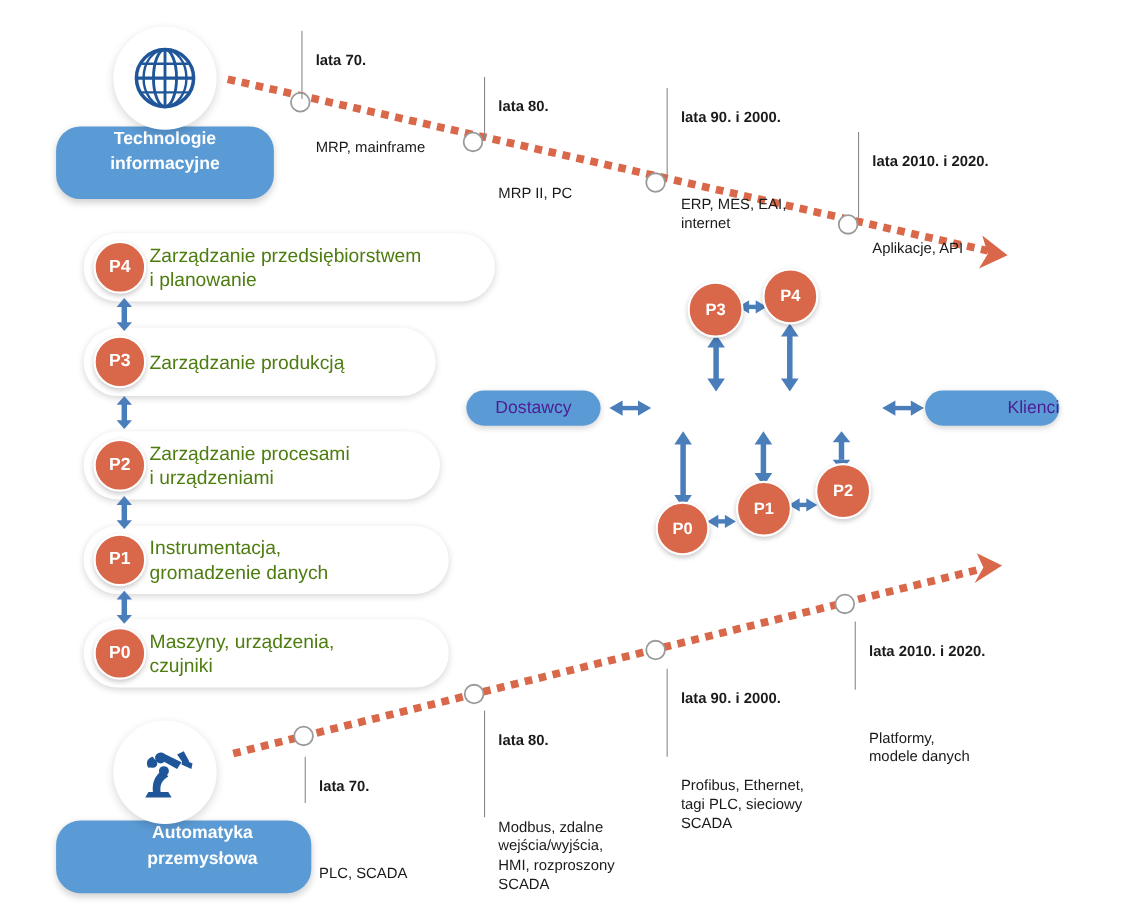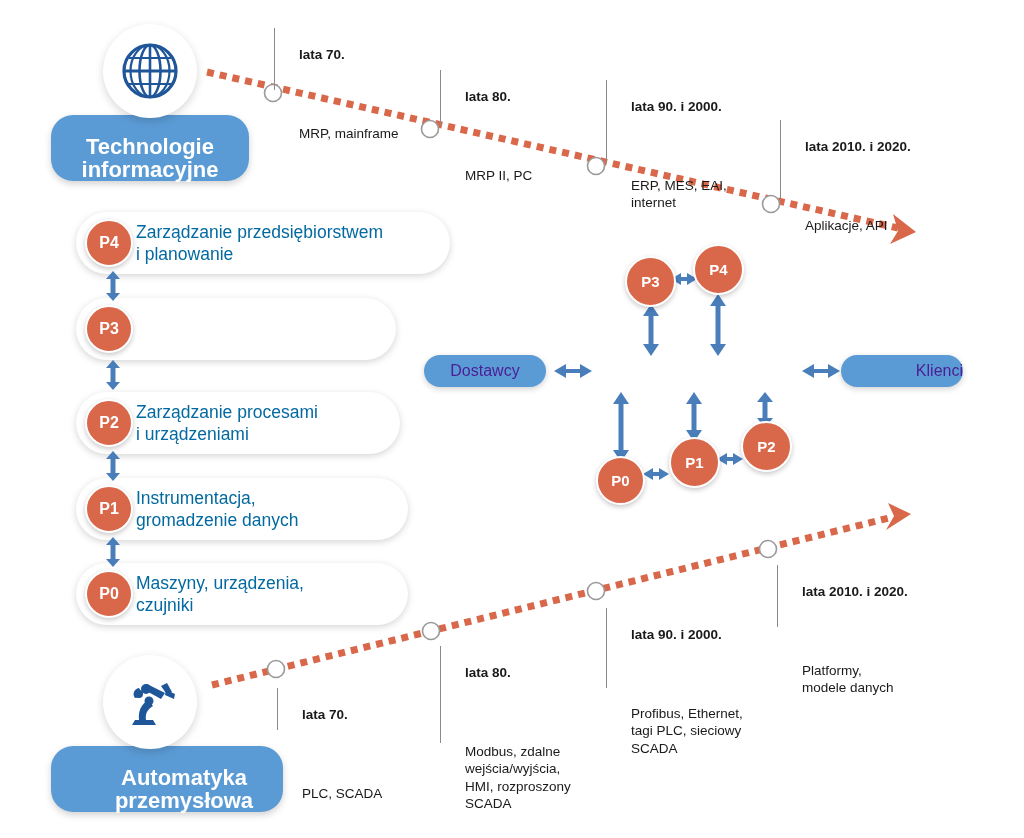--- a/index.html
+++ b/index.html
@@ -31,44 +31,44 @@
     justify-content: center;
     z-index: 6;
   }
 
   
   .title-pill {
     background: #5b9bd5;
     border-radius: 22px;
     color: #ffffff;
     font-weight: bold;
-    font-size: 22px;
+    font-size: 16px;
     line-height: 23px;
     text-align: center;
     display: flex;
-    align-items: flex-end;
+    align-items: flex-start;
     justify-content: center;
     box-shadow: 0 3px 7px rgba(0,0,0,0.18);
     z-index: 5;
   }
 
   
   .stack-row {
     position: absolute;
     left: 76px;
     height: 62px;
     background: #ffffff;
     border-radius: 31px;
     box-shadow: 0 2px 7px rgba(0,0,0,0.17);
     display: flex;
     align-items: center;
   }
   .stack-label {
     margin-left: 60px;
-    color: #0369a1;
+    color: #4d7c0f;
     font-size: 17.5px;
     line-height: 22px;
     font-weight: 500;
     white-space: pre-line;
   }
   .p-circle {
     position: absolute;
     left: 9px;
     top: 50%;
     transform: translateY(-50%);
@@ -115,21 +115,21 @@
     display: flex;
     align-items: center;
     justify-content: center;
     box-sizing: border-box;
   }
 
   
   .tl-note {
     position: absolute;
     border-left: 1.6px solid #8a8a8a;
-    padding-left: 24px;
+    padding-left: 12px;
     color: #1a1a1a;
     font-size: 13.5px;
     line-height: 17.5px;
     white-space: pre-line;
   }
   .tl-note .yr {
     font-weight: bold;
     display: block;
   }
   .tl-note .dsc { display: block; margin-top: 44px; }
@@ -186,20 +186,21 @@
   </div>
 
   <div class="stack-row" style="top:212px; width:374px;">
     <div class="p-circle">P4</div>
     <div class="stack-label">Zarządzanie przedsiębiorstwem
 i planowanie</div>
   </div>
 
   <div class="stack-row" style="top:298px; width:320px;">
     <div class="p-circle">P3</div>
+    <div class="stack-label">Zarządzanie produkcją</div>
   </div>
 
   <div class="stack-row" style="top:392px; width:324px;">
     <div class="p-circle">P2</div>
     <div class="stack-label">Zarządzanie procesami
 i urządzeniami</div>
   </div>
 
   <div class="stack-row" style="top:478px; width:332px;">
     <div class="p-circle">P1</div>

